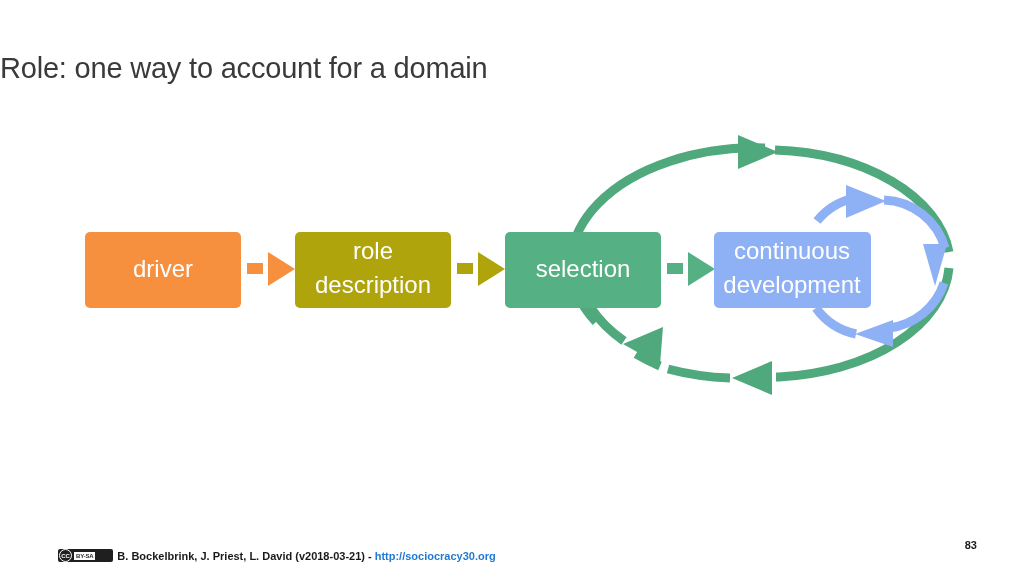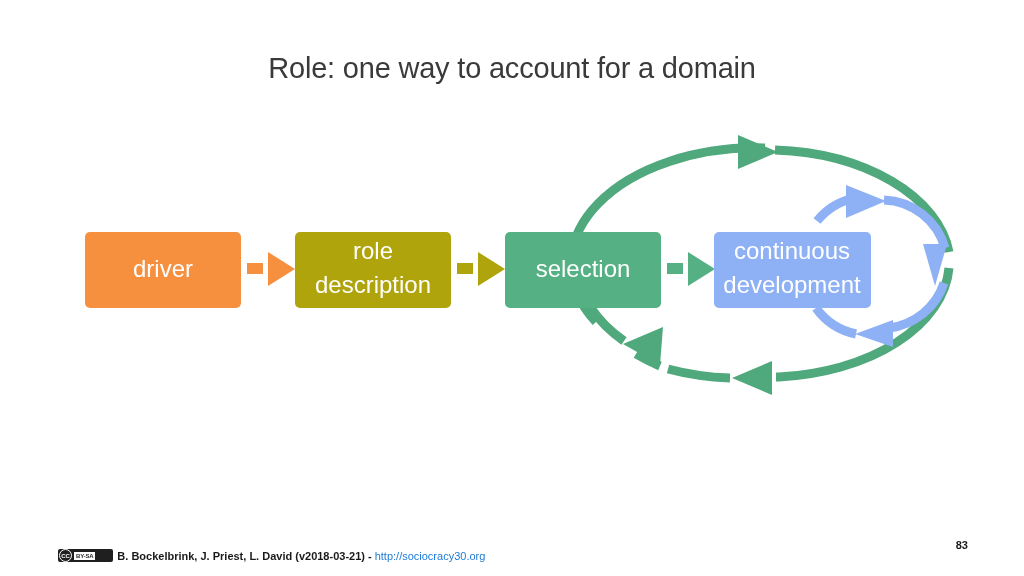--- a/index.html
+++ b/index.html
@@ -15,21 +15,21 @@
     font-family: "Liberation Sans", sans-serif;
     -webkit-font-smoothing: antialiased;
   }
 
   
   #slide-title {
     position: absolute;
     top: 52px;
     left: 0;
     width: 1024px;
-    text-align: center;
+    text-align: left;
     font-size: 29px;
     font-weight: 400;
     color: #3a3a3a;
     letter-spacing: -0.2px;
     white-space: nowrap;
   }
 
   
   #diagram {
     position: absolute;
@@ -103,26 +103,26 @@
     display: inline-block;
     width: 16px;
     height: 11px;
     background: #1f1f1f;
   }
   #footer-credit-text { margin-left: 3px; }
   #footer-link {
     color: #1f7ad4;
     text-decoration: none;
     margin-left: 3px;
-    font-weight: normal;
+    font-weight: bold;
     margin-top: 11px;
   }
   #footer-page {
     position: absolute;
-    right: 56px;
+    right: 47px;
     top: 9px;
     font-size: 11px;
     font-weight: bold;
     color: #1a1a1a;
   }
 </style>
 </head>
 <body>
 
 <div id="slide-title">Role: one way to account for a domain</div>

